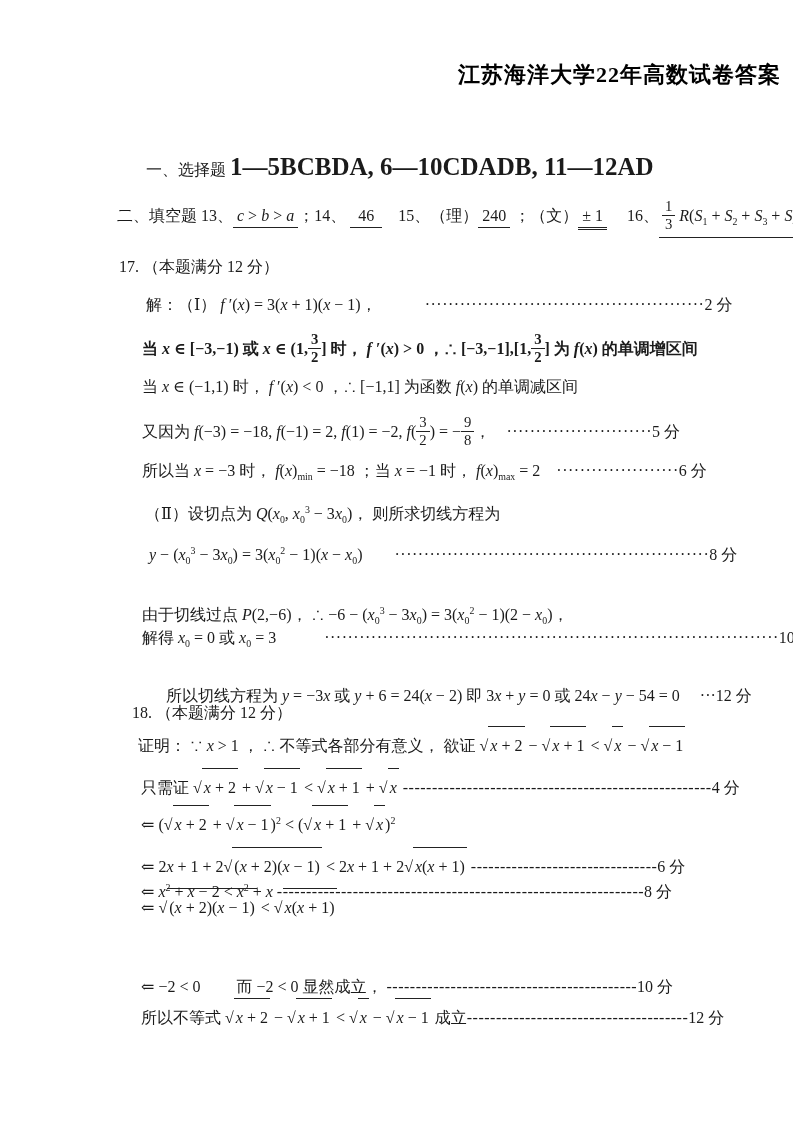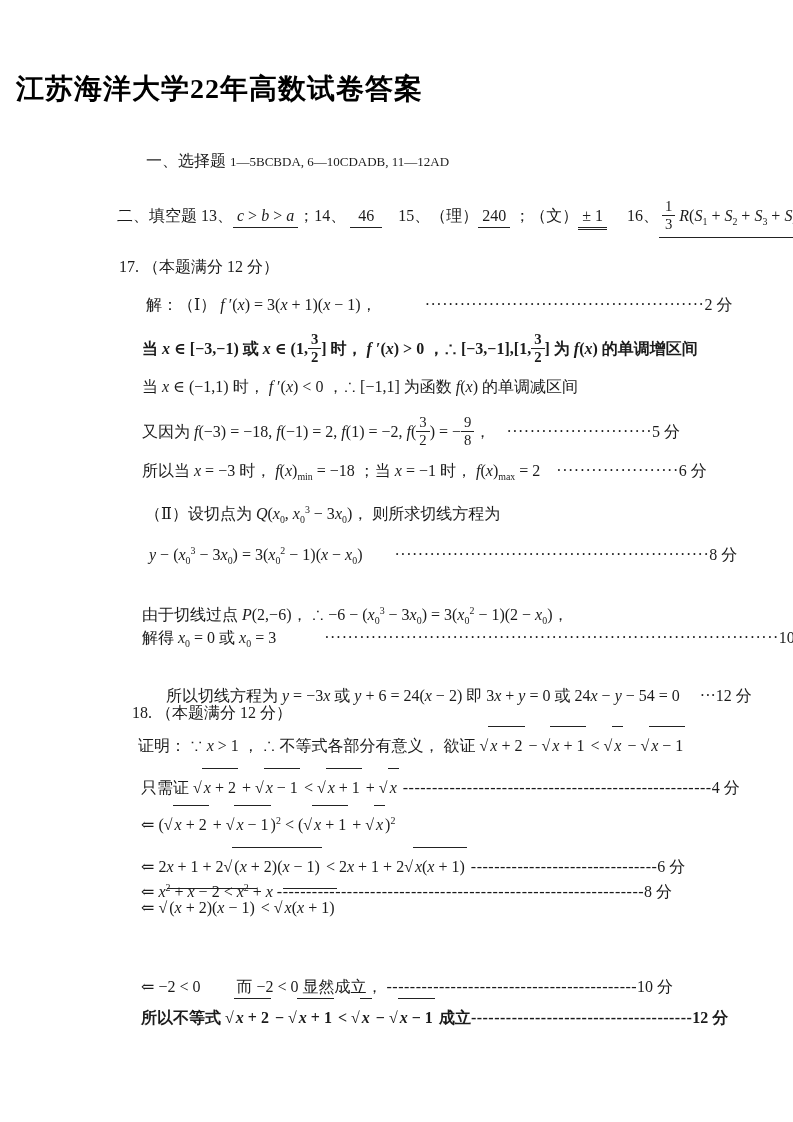--- a/index.html
+++ b/index.html
@@ -9,36 +9,36 @@
     height:1122px;
     background:#ffffff;
     color:#1b1b1b;
     font-family:"Liberation Serif","DejaVu Serif",serif;
     overflow:hidden;
   }
   .title {
     position:absolute;
     left:0; top:54px;
     width:775px;
-    margin:16px;
-    text-align:left;
-    font-size:28px;
+    margin:6px;
+    text-align:right;
+    font-size:22px;
     font-weight:700;
     letter-spacing:1px;
     color:#000;
   }
   .line {
     position:absolute;
     white-space:nowrap;
     font-size:16px;
     line-height:1.25;
   }
   .line i { font-style:italic; font-family:"Liberation Serif","DejaVu Serif",serif; }
   sub, sup { font-size:0.62em; line-height:0; }
-  .big { font-size:13px; }
+  .big { font-size:25px;font-weight:bold; }
   
   .frac {
     display:inline-block;
     vertical-align:middle;
     text-align:center;
     line-height:1.05;
     font-size:0.92em;
     position:relative;
     top:-0.08em;
   }
@@ -73,15 +73,15 @@
       <div class="line" style="left: 142px; top: 628px;">解得 <i>x</i><sub>0</sub> = 0 或 <i>x</i><sub>0</sub> = 3　　　<span class="dots">··············································································</span>10 分</div>
       <div class="line" style="left: 142px; top: 686px; margin-left: 24px;">所以切线方程为 <i>y</i> = −3<i>x</i> 或 <i>y</i> + 6 = 24(<i>x</i> − 2) 即 3<i>x</i> + <i>y</i> = 0 或 24<i>x</i> − <i>y</i> − 54 = 0　 ···12 分</div>
       <div class="line" style="left: 132px; top: 703px;">18. （本题满分 12 分）</div>
       <div class="line" style="left: 138px; top: 736px;">证明： ∵ <i>x</i> &gt; 1 ， ∴ 不等式各部分有意义， 欲证 <span class="sq">√<span class="r"><i>x</i> + 2</span></span> − <span class="sq">√<span class="r"><i>x</i> + 1</span></span> &lt; <span class="sq">√<span class="r"><i>x</i></span></span> − <span class="sq">√<span class="r"><i>x</i> − 1</span></span></div>
       <div class="line" style="left: 141px; top: 778px;">只需证 <span class="sq">√<span class="r"><i>x</i> + 2</span></span> + <span class="sq">√<span class="r"><i>x</i> − 1</span></span> &lt; <span class="sq">√<span class="r"><i>x</i> + 1</span></span> + <span class="sq">√<span class="r"><i>x</i></span></span> <span class="dash">-----------------------------------------------------</span>4 分</div>
       <div class="line" style="left: 141px; top: 815px;">⇐ (<span class="sq">√<span class="r"><i>x</i> + 2</span></span> + <span class="sq">√<span class="r"><i>x</i> − 1</span></span>)<sup>2</sup> &lt; (<span class="sq">√<span class="r"><i>x</i> + 1</span></span> + <span class="sq">√<span class="r"><i>x</i></span></span>)<sup>2</sup></div>
       <div class="line" style="left: 141px; top: 857px;">⇐ 2<i>x</i> + 1 + 2<span class="sq">√<span class="r">(<i>x</i> + 2)(<i>x</i> − 1)</span></span> &lt; 2<i>x</i> + 1 + 2<span class="sq">√<span class="r"><i>x</i>(<i>x</i> + 1)</span></span> <span class="dash">--------------------------------</span>6 分</div>
       <div class="line" style="left: 141px; top: 898px;">⇐ <span class="sq">√<span class="r">(<i>x</i> + 2)(<i>x</i> − 1)</span></span> &lt; <span class="sq">√<span class="r"><i>x</i>(<i>x</i> + 1)</span></span></div>
       <div class="line" style="left: 141px; top: 882px;">⇐ <i>x</i><sup>2</sup> + <i>x</i> − 2 &lt; <i>x</i><sup>2</sup> + <i>x</i> <span class="dash">---------------------------------------------------------------</span>8 分</div>
       <div class="line" style="left: 141px; top: 977px;">⇐ −2 &lt; 0　　 而 −2 &lt; 0 显然成立， <span class="dash">-------------------------------------------</span>10 分</div>
-      <div class="line" style="left: 141px; top: 1008px; font-weight: bold;">所以不等式 <span class="sq">√<span class="r"><i>x</i> + 2</span></span> − <span class="sq">√<span class="r"><i>x</i> + 1</span></span> &lt; <span class="sq">√<span class="r"><i>x</i></span></span> − <span class="sq">√<span class="r"><i>x</i> − 1</span></span> 成立<span class="dash">--------------------------------------</span>12 分</div>
+      <div class="line" style="left: 141px; top: 1008px;">所以不等式 <span class="sq">√<span class="r"><i>x</i> + 2</span></span> − <span class="sq">√<span class="r"><i>x</i> + 1</span></span> &lt; <span class="sq">√<span class="r"><i>x</i></span></span> − <span class="sq">√<span class="r"><i>x</i> − 1</span></span> 成立<span class="dash">--------------------------------------</span>12 分</div>
     </div>
 </div>
 
 </body></html>

